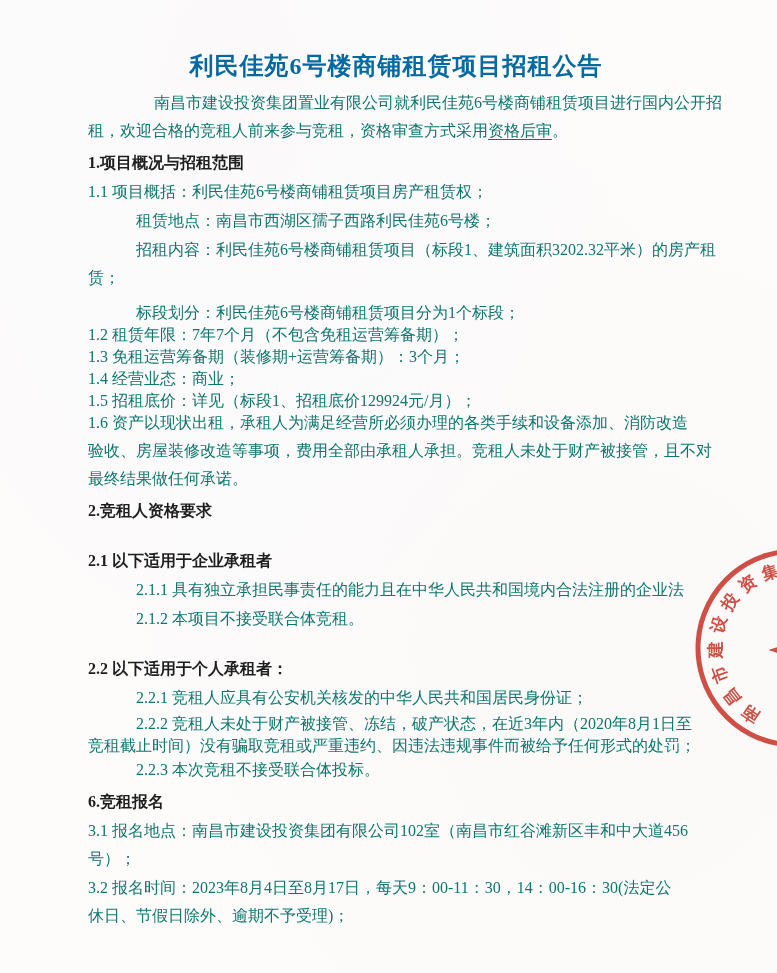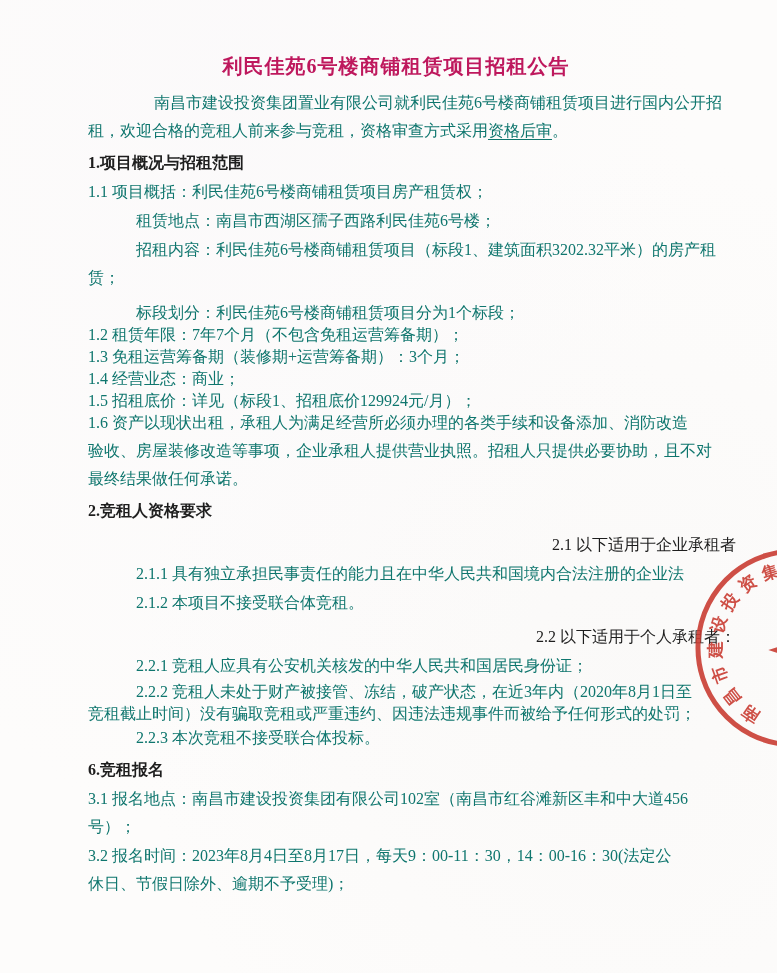--- a/index.html
+++ b/index.html
@@ -18,39 +18,39 @@
       radial-gradient(ellipse at 30% 10%, rgba(250,248,250,.6), transparent 60%),
       radial-gradient(ellipse at 80% 70%, rgba(248,247,246,.5), transparent 55%);
     pointer-events:none;
   }
   .doc{
     position:absolute;left:88px;top:52px;width:648px;
   }
   .doc-title{
     width:616px;
     text-align:center;
-    font-size:20px;
+    font-size:24px;
     font-weight:700;
     letter-spacing:1px;
     line-height:28px;
-    color:#be185d;
+    color:#0369a1;
   }
   .line{
     font-size:16px;
     line-height:22px;
     white-space:nowrap;
     color:#0f766e;
   }
   .intro-first{margin-top:12px;padding-left:66px;}
   .cont{margin-top:6px;}
   .cont-tight{margin-top:0;}
   .heading{margin-top:10px;font-weight:700;color:#1e1e1e;}
   .item{margin-top:7px;}
   .item-tight{margin-top:0;}
-  .item-bold{margin-top:12px;font-weight:400;color:#1e1e1e;text-align:right;}
+  .item-bold{margin-top:28px;font-weight:700;color:#1e1e1e;}
   .sub{margin-top:7px;padding-left:48px;}
   .sub-big{margin-top:13px;padding-left:48px;}
   .sub-med{margin-top:4px;padding-left:48px;}
   .sub-tight{margin-top:2px;padding-left:48px;}
   .u{text-decoration:underline;text-underline-offset:3px;}
   .seal{
     position:absolute;
     left:685px;top:538px;
     width:220px;height:220px;
     opacity:.88;
@@ -72,21 +72,21 @@
       <div class="line item">1.1 项目概括：利民佳苑6号楼商铺租赁项目房产租赁权；</div>
       <div class="line sub">租赁地点：南昌市西湖区孺子西路利民佳苑6号楼；</div>
       <div class="line sub">招租内容：利民佳苑6号楼商铺租赁项目（标段1、建筑面积3202.32平米）的房产租</div>
       <div class="line cont">赁；</div>
       <div class="line sub-big">标段划分：利民佳苑6号楼商铺租赁项目分为1个标段；</div>
       <div class="line item-tight">1.2 租赁年限：7年7个月（不包含免租运营筹备期）；</div>
       <div class="line item-tight">1.3 免租运营筹备期（装修期+运营筹备期）：3个月；</div>
       <div class="line item-tight">1.4 经营业态：商业；</div>
       <div class="line item-tight">1.5 招租底价：详见（标段1、招租底价129924元/月）；</div>
       <div class="line item-tight">1.6 资产以现状出租，承租人为满足经营所必须办理的各类手续和设备添加、消防改造</div>
-      <div class="line cont">验收、房屋装修改造等事项，企业承租人提供营业执照。招租人只提供必要协助，且不对</div>
+      <div class="line cont">验收、房屋装修改造等事项，费用全部由承租人承担。竞租人未处于财产被接管，且不对</div>
       <div class="line cont">最终结果做任何承诺。</div>
       <div class="line heading">2.竞租人资格要求</div>
       <div class="line item-bold">2.1 以下适用于企业承租者</div>
       <div class="line sub">2.1.1 具有独立承担民事责任的能力且在中华人民共和国境内合法注册的企业法</div>
       <div class="line sub">2.1.2 本项目不接受联合体竞租。</div>
       <div class="line item-bold">2.2 以下适用于个人承租者：</div>
       <div class="line sub">2.2.1 竞租人应具有公安机关核发的中华人民共和国居民身份证；</div>
       <div class="line sub-med">2.2.2 竞租人未处于财产被接管、冻结，破产状态，在近3年内（2020年8月1日至</div>
       <div class="line cont-tight">竞租截止时间）没有骗取竞租或严重违约、因违法违规事件而被给予任何形式的处罚；</div>
       <div class="line sub-tight">2.2.3 本次竞租不接受联合体投标。</div>

